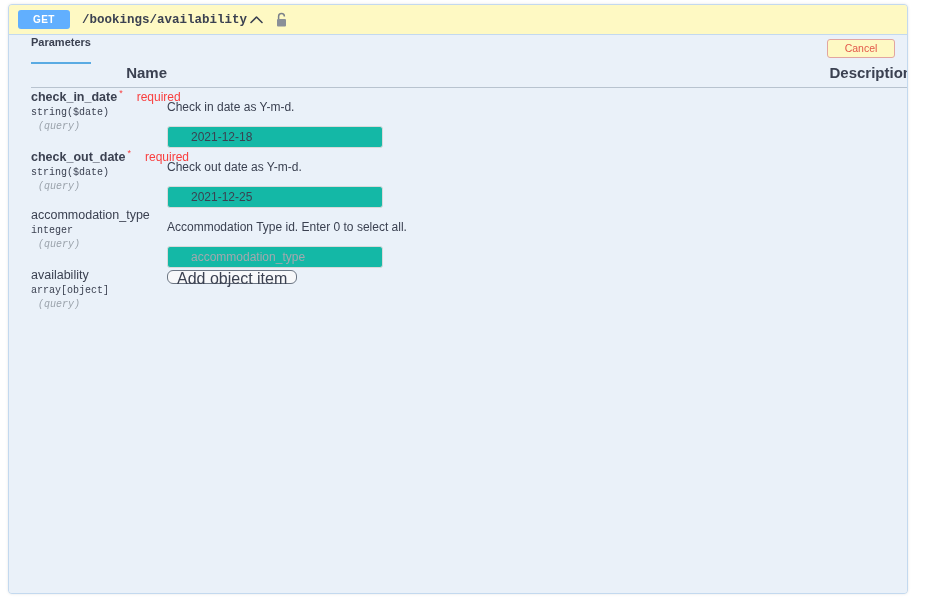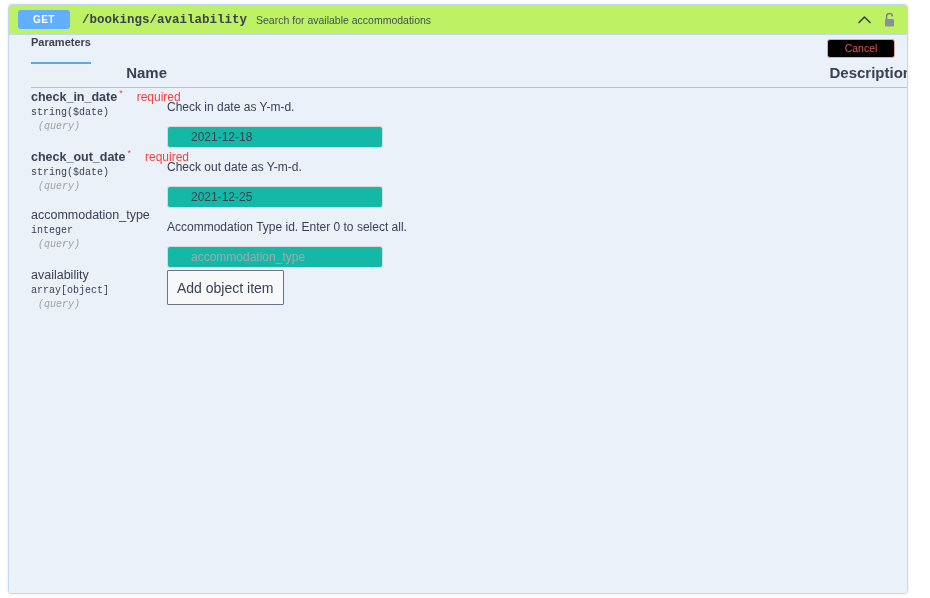--- a/index.html
+++ b/index.html
@@ -28,21 +28,21 @@
     border: 1px solid #c3d9ef;
     border-radius: 4px;
     box-shadow: 0 0 3px rgba(0,0,0,0.10);
     overflow: hidden;
   }
 
   
   #op-summary {
     position: relative;
     height: 30px;
-    background: #bef264;
+    background: #fef9c3;
     border-bottom: 1px solid #c3d9ef;
     display: flex;
     align-items: center;
     padding: 0 8px 0 9px;
     box-sizing: border-box;
   }
   #method-badge {
     width: 52px;
     height: 19px;
     line-height: 19px;
@@ -123,21 +123,21 @@
   #cancel-button {
     position: absolute;
     right: 12px;
     top: 4px;
     width: 68px;
     height: 19px;
     line-height: 17px;
     text-align: center;
     font-size: 10.5px;
     color: #e2584a;
-    background: #000000;
+    background: #fef9c3;
     border: 1px solid #e2a5a0;
     border-radius: 3px;
     cursor: pointer;
     box-sizing: border-box;
   }
 
   
   #params-table {
     width: 875px;
     margin-left: 22px;
@@ -241,42 +241,41 @@
     color: #3b4151;
     background: #f7f7f7;
     border: 1px solid #b9bfc6;
     border-radius: 3px;
     outline: none;
   }
 
   .p-add-btn {
     display: inline-block;
     margin-top: 2px;
-    height: 35px;
+    height: 14px;
     line-height: 16px;
     padding: 0 9px;
     font-family: "Liberation Sans", sans-serif;
-    font-size: 14px;
+    font-size: 16px;
     color: #3b4151;
     background: #f7f8fa;
     border: 1px solid #6b7583;
-    border-radius: 1px;
+    border-radius: 6px;
     cursor: pointer;
     box-sizing: border-box;
   }
 </style>
 </head>
 <body>
 
 <div id="operation-block">
 
   <div id="op-summary">
     <span id="method-badge">GET</span>
     <span id="op-path">/bookings/availability</span>
-    <span id="op-description">Search for available accommodations</span>
     <span id="collapse-icon">
       <svg width="13" height="9" viewBox="0 0 13 9" aria-hidden="true">
         <path d="M1 7.5 L6.5 2 L12 7.5" fill="none" stroke="#3b4151" stroke-width="1.6" stroke-linecap="round" stroke-linejoin="round"></path>
       </svg>
     </span>
     <span id="auth-icon">
       <svg width="13" height="16" viewBox="0 0 13 16" aria-hidden="true">
         <path d="M3.6 7 V4.4 a2.9 2.9 0 0 1 5.8 0" fill="none" stroke="#7b8189" stroke-width="1.5"></path>
         <rect x="2" y="7" width="9" height="7.5" rx="1" fill="#8a9098"></rect>
       </svg>

